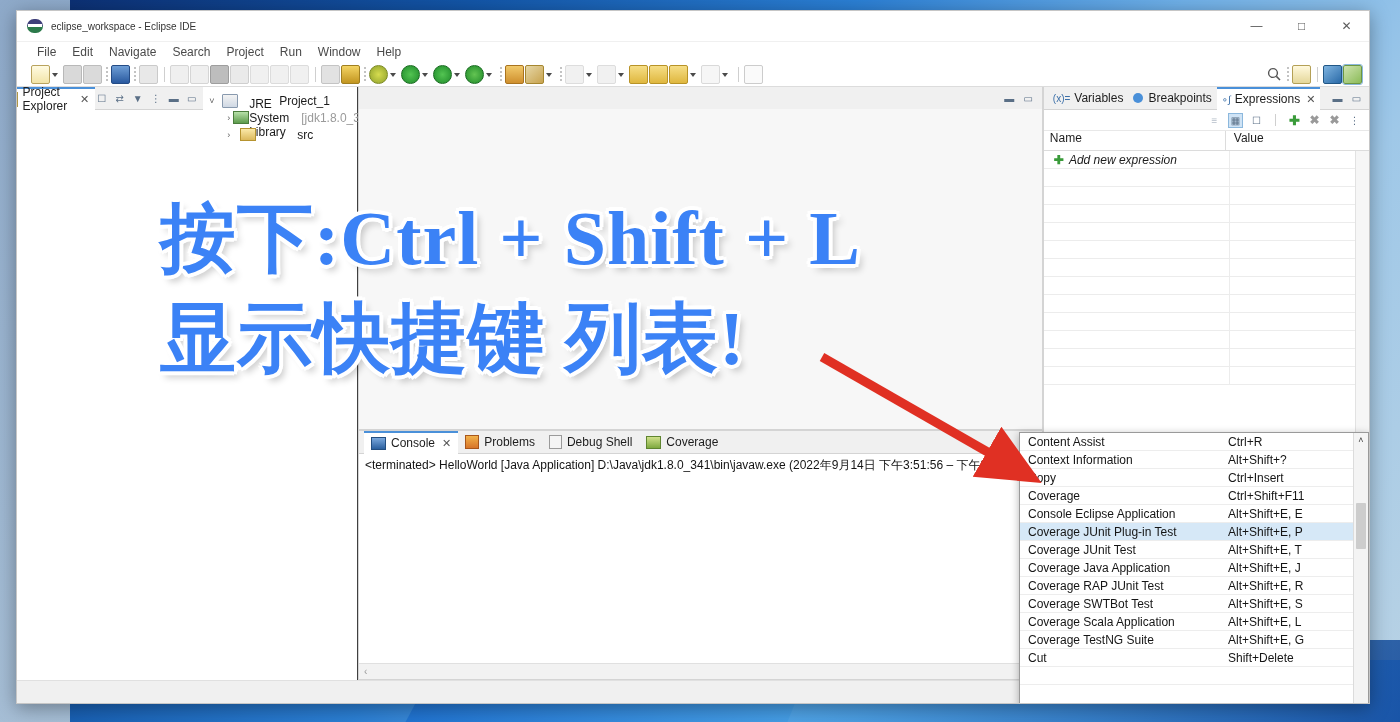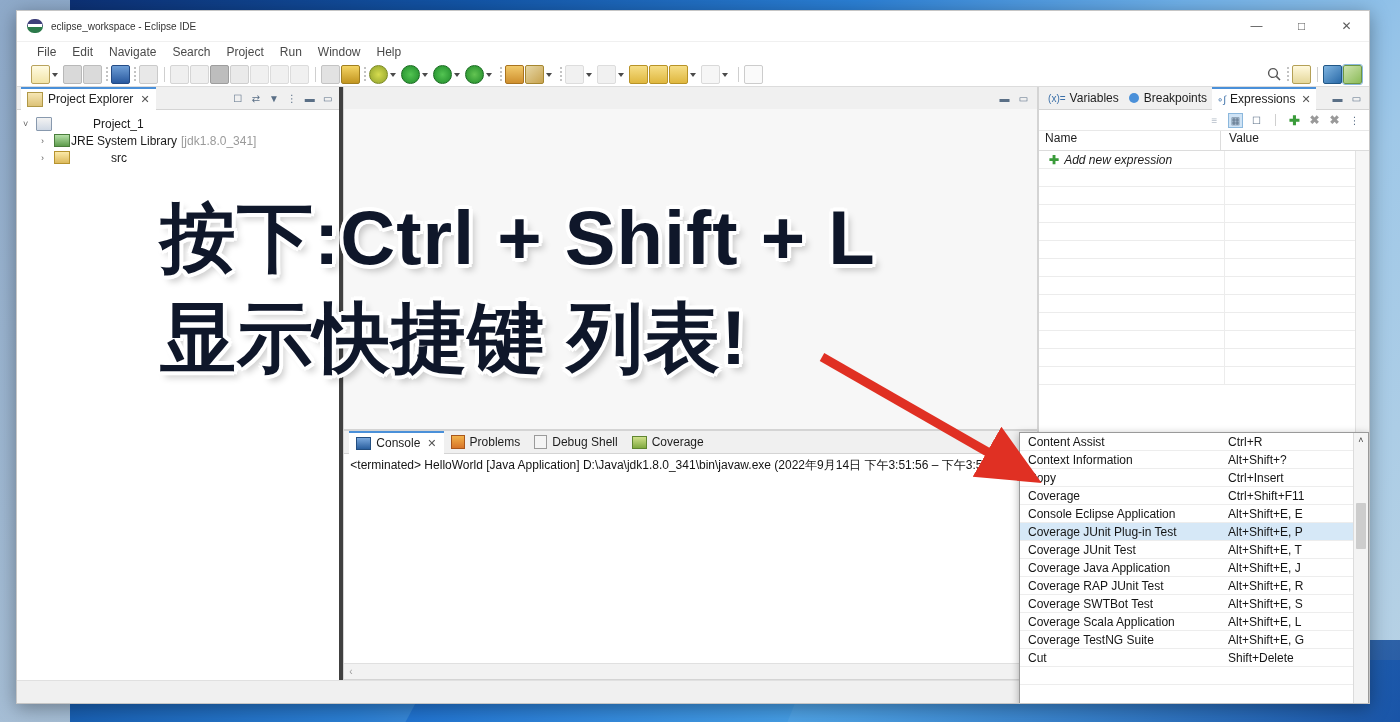--- a/index.html
+++ b/index.html
@@ -66,22 +66,22 @@
      border-top:4px solid #4a4a4a; }
   .tb-sep { width:1px; height:15px; background:#cfcfcf; margin:0 5px; }
   .tb-dot { width:2px; height:15px; margin:0 3px;
             background: repeating-linear-gradient(180deg,#c3c3c3 0 2px, transparent 2px 4px); }
   .tb-right { margin-left:auto; display:flex; align-items:center; padding-right:6px;}
 
   .body-area { flex:1 1 auto; display:flex; min-height:0; position:relative;
                background:#f0f0f0; }
 
   
-  .left-panel { width:340px; background:#ffffff; display:flex; flex-direction:column;
-                border-right:4px solid #404040; }
+  .left-panel { width:340px; background:#ffffff; display:flex; flex-direction:row;
+                border-right:1px solid #404040;justify-content:center; }
   .ptab-row { height:22px; display:flex; align-items:center; background:#f0f0f0;
               border-bottom:1px solid #d4d4d4; padding-left:4px; }
   .ptab { height:21px; display:flex; align-items:center; background:#ffffff;
           padding:0 6px; font-size:12px; color:#222; border-top:2px solid #4a90d9;}
   .ptab .x { margin-left:7px; color:#555; font-size:11px; }
   .ptab-tools { margin-left:auto; display:flex; align-items:center; padding-right:5px; gap:5px;}
   .ptool { width:13px; height:13px; font-size:10px; color:#5a6f86; display:flex;
            align-items:center; justify-content:center; }
   .tree { padding:5px 0 0 0; font-size:12px; color:#1a1a1a; flex:1 1 auto; }
   .trow { height:17px; display:flex; align-items:center; padding-left:6px; }
@@ -161,22 +161,22 @@
   .keys-scroll .thumb { position:absolute; left:2px; right:2px; top:70px; height:46px;
       background:#cdcdcd; border-radius:1px; }
 
   .statusbar { height:22px; background:#f0f0f0; flex:0 0 auto; border-top:1px solid #e0e0e0;}
 
   
   .overlay { position:absolute; left:0; top:0; width:1400px; height:722px;
              pointer-events:none; z-index:60; }
   .cn-line {
     position:absolute;
-    color:#0f172a;
-    font-family:Liberation Sans, sans-serif;
+    color:#3b82f6;
+    font-family:Liberation Serif, serif;
     font-weight:bold;
     letter-spacing:1px;
     text-shadow:
       -3px -3px 0 #fff, 3px -3px 0 #fff, -3px 3px 0 #fff, 3px 3px 0 #fff,
       -4px 0 0 #fff, 4px 0 0 #fff, 0 -4px 0 #fff, 0 4px 0 #fff,
       -3px 0 0 #fff, 3px 0 0 #fff, 0 -3px 0 #fff, 0 3px 0 #fff,
       5px 6px 7px rgba(0,0,0,.22);
   }
   .cn1 { left:160px; top:188px; font-size:76px; }
   .cn2 { left:160px; top:288px; font-size:76px; }

